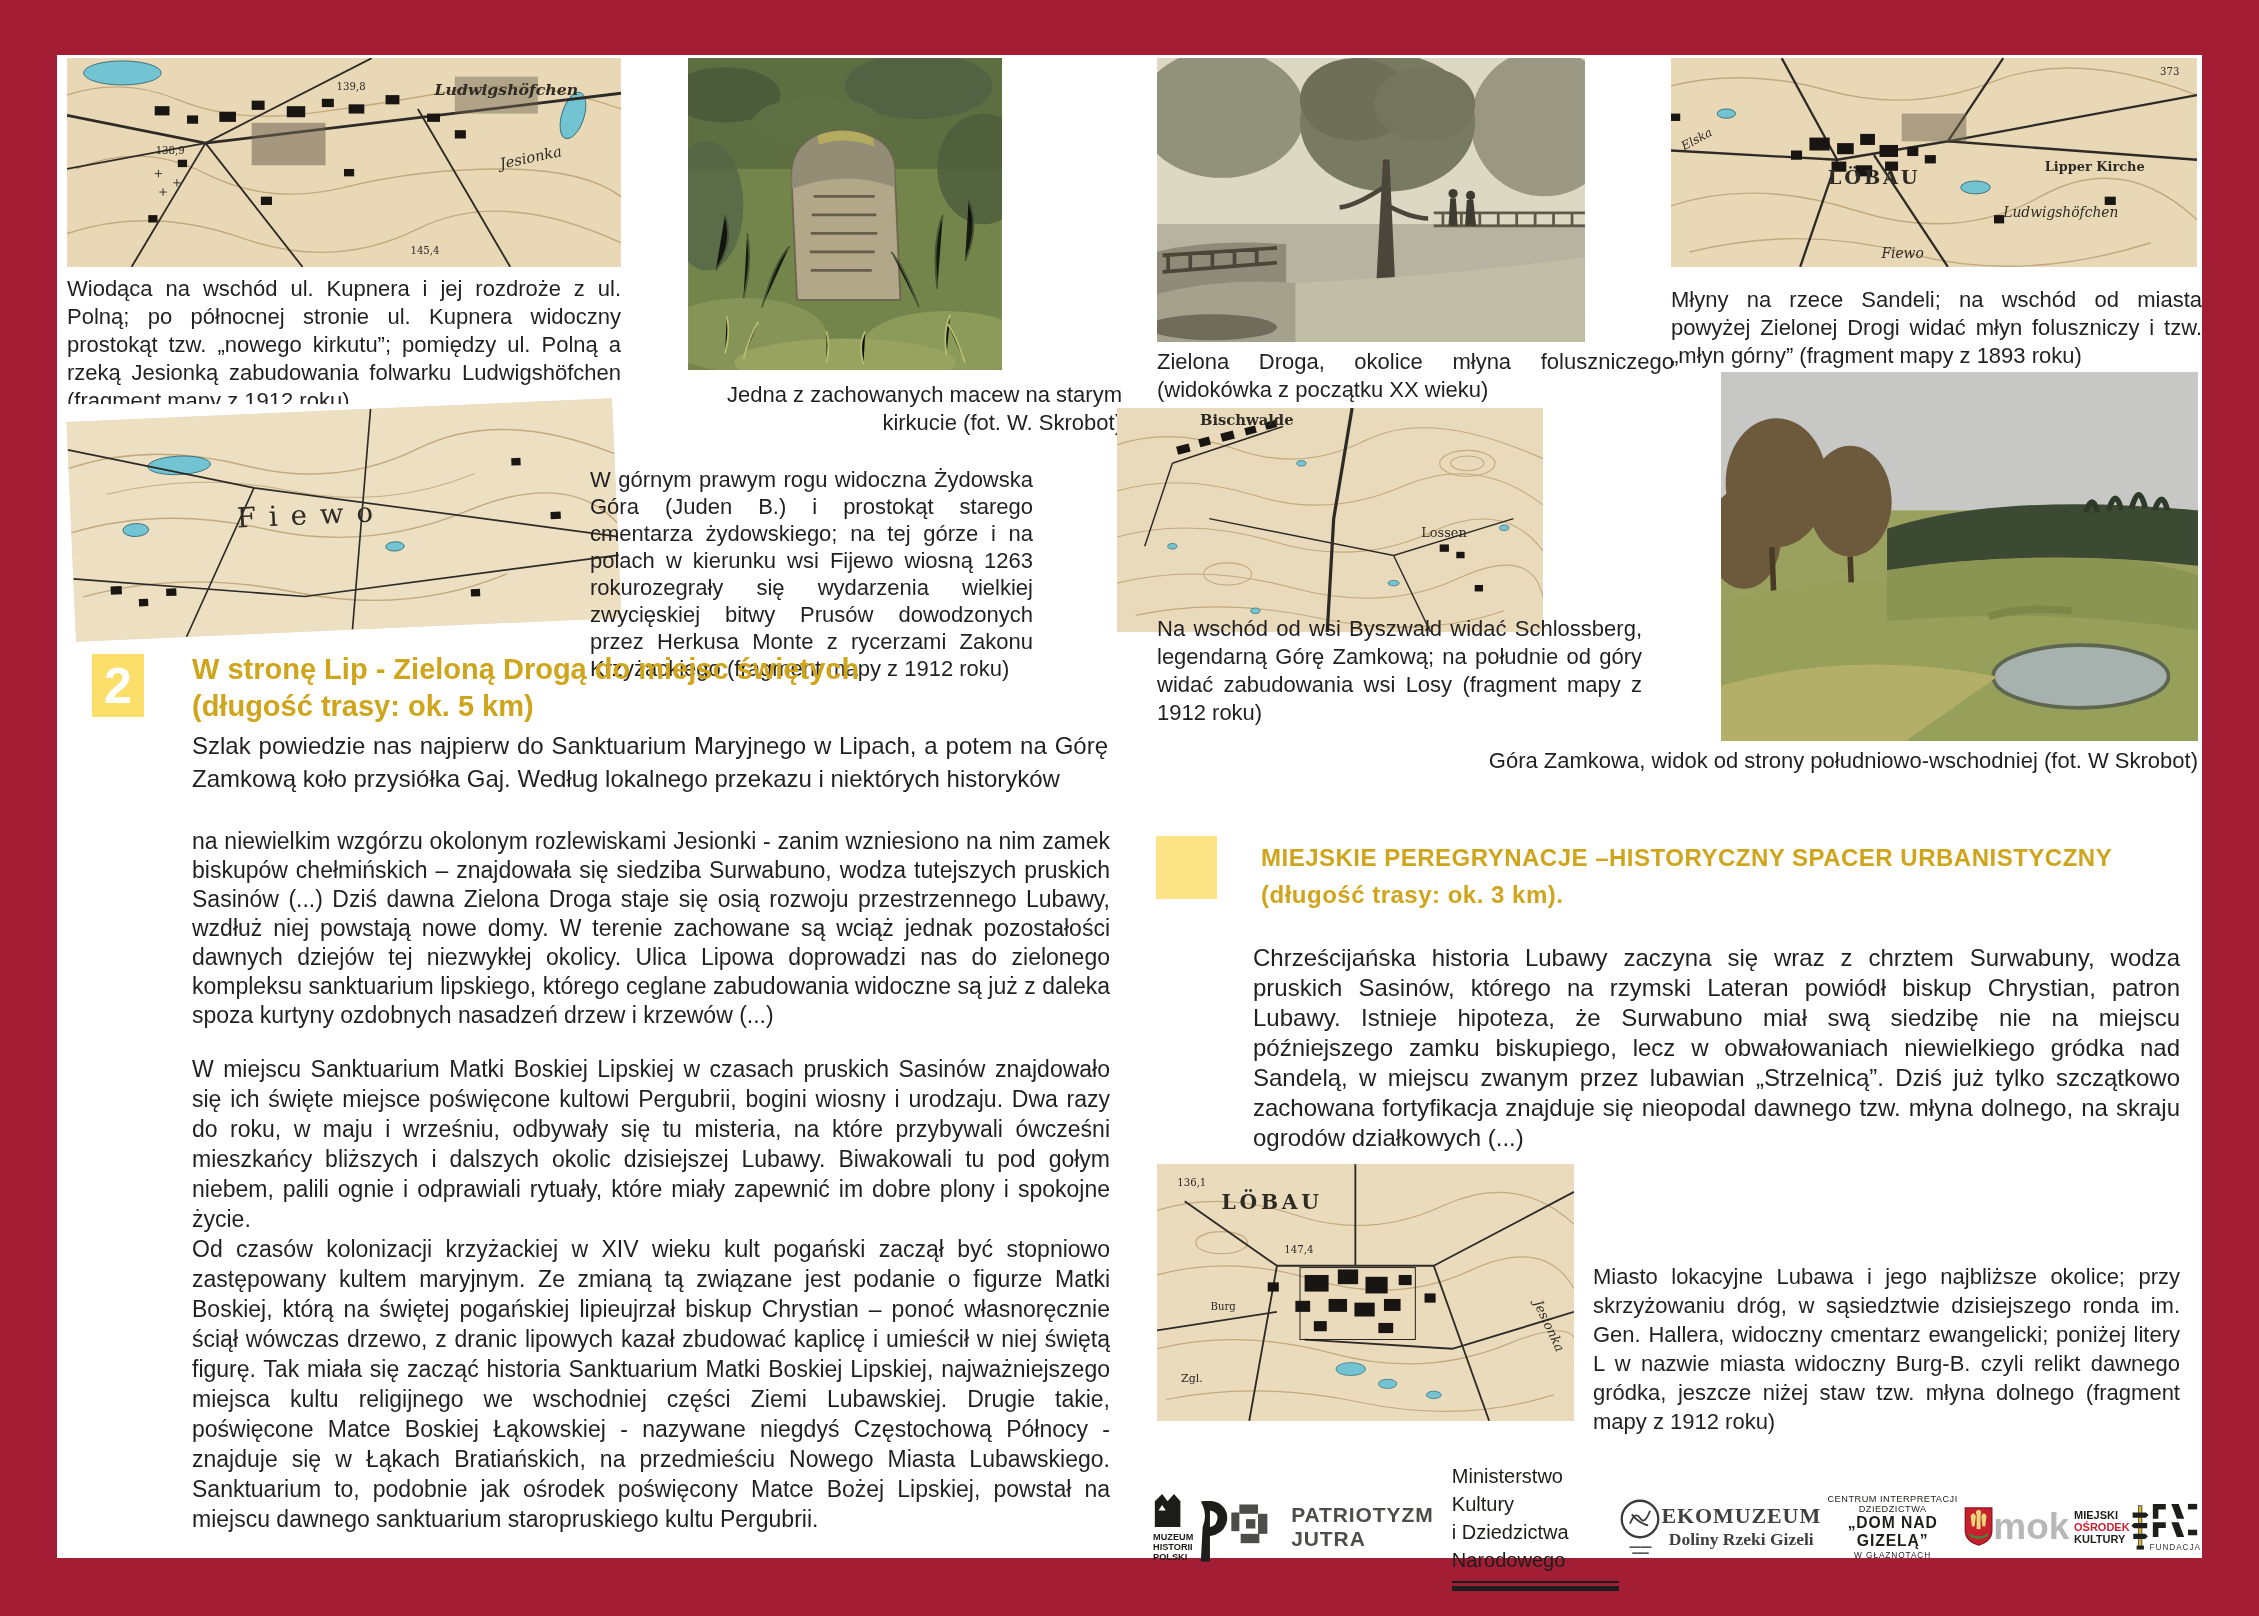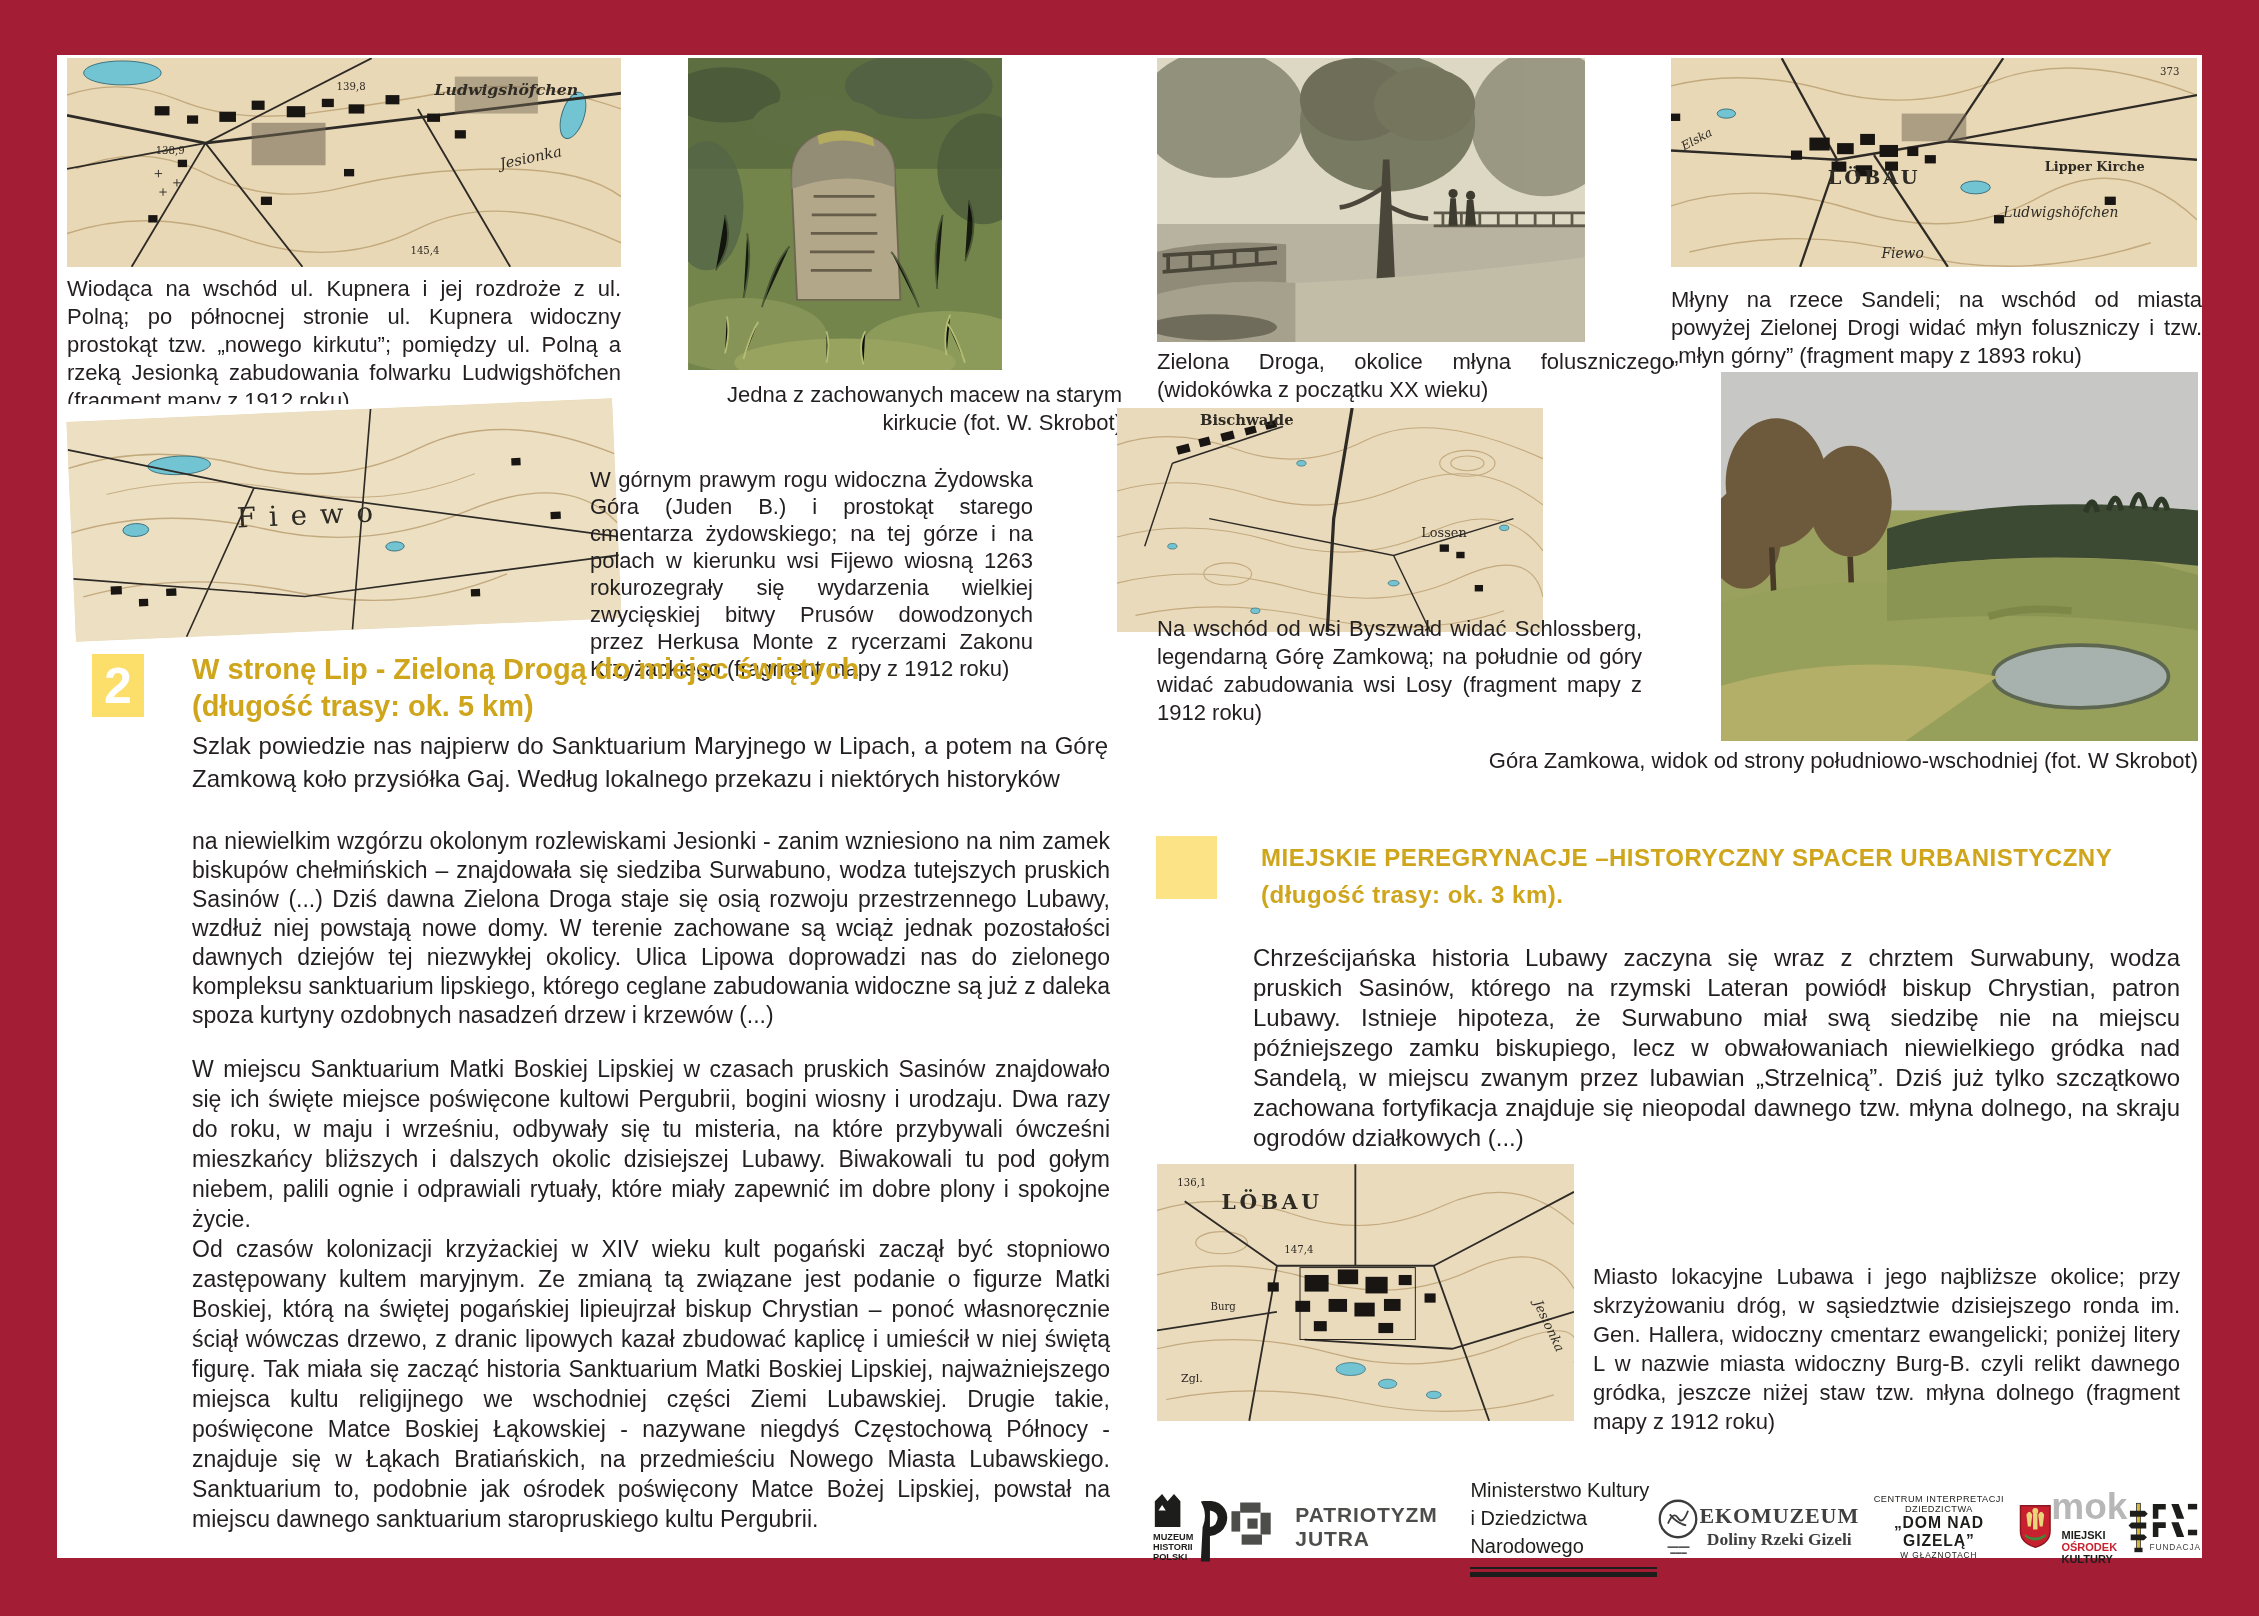--- a/index.html
+++ b/index.html
@@ -377,21 +377,21 @@
     </div>
 
     <svg width="41" height="55" viewBox="0 0 44 60">
       <path d="M2,2 L42,2 L42,36 Q42,52 22,58 Q2,52 2,36 Z" fill="#c8202f" stroke="#8c1622" stroke-width="2"></path>
       <path d="M8,40 Q22,50 36,40 L36,44 Q22,54 8,44 Z" fill="#3f8a3a"></path>
       <path d="M10,14 q4,-8 8,0 l-2,16 l-4,0 Z M26,14 q4,-8 8,0 l-2,16 l-4,0 Z" fill="#e9d67a"></path>
       <rect x="19" y="12" width="6" height="22" fill="#e9d67a"></rect>
       <circle cx="22" cy="9" r="4" fill="#e9d67a"></circle>
     </svg>
 
-    <div style="display:flex;align-items:center;gap:4.6px;flex-direction:column;">
+    <div style="display:flex;align-items:center;gap:4.6px;">
       <div style="font-size:37px;font-weight:bold;line-height:37px;">
         <span style="color:#b7b7b7;">mok</span>
       </div>
       <div style="font-size:11px;font-weight:bold;line-height:12px;">
         <div style="color:#1d1d1b;">MIEJSKI</div>
         <div style="color:#c8202f;">OŚRODEK</div>
         <div style="color:#1d1d1b;">KULTURY</div>
       </div>
     </div>
 

